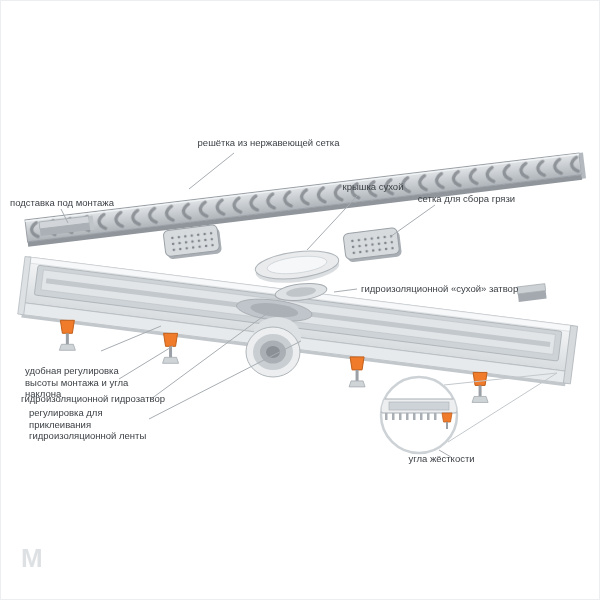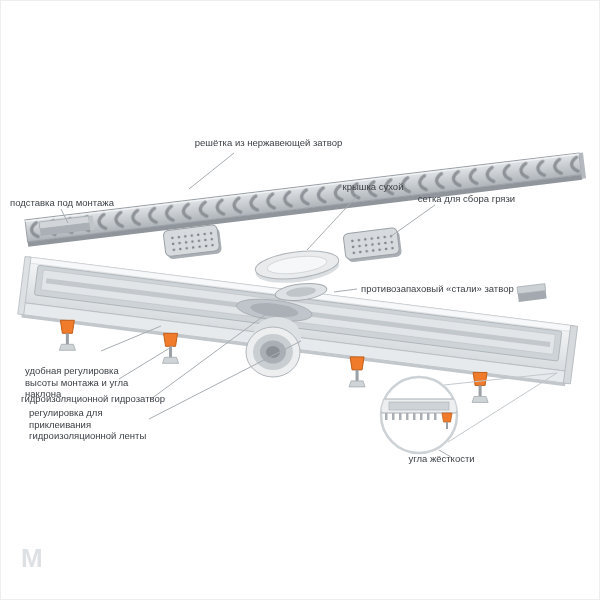--- a/index.html
+++ b/index.html
@@ -163,29 +163,29 @@
     <line x1="60" y1="208" x2="67" y2="222"></line>
     <line x1="356" y1="288" x2="333" y2="291"></line>
     <line x1="100" y1="350" x2="160" y2="325"></line>
     <line x1="118" y1="378" x2="172" y2="345"></line>
     <line x1="150" y1="398" x2="268" y2="311"></line>
     <line x1="148" y1="418" x2="300" y2="340"></line>
     <line x1="450" y1="456" x2="438" y2="449"></line>
   </g>
 </svg>
 
-  <div class="label center" style="left:150px;top:136px;width:235px;">решётка из нержавеющей затвор</div>
+  <div class="label center" style="left:150px;top:136px;width:235px;">решётка из нержавеющей сетка</div>
 
   <div class="label center" style="left:312px;top:180px;width:120px;">крышка сухой</div>
 
   <div class="label center" style="left:398px;top:192px;width:135px;">сетка для сбора грязи</div>
 
   <div class="label center" style="left:2px;top:196px;width:118px;">подставка под монтажа</div>
 
-  <div class="label" style="left:360px;top:282px;width:178px;">противозапаховый «стали» затвор</div>
+  <div class="label" style="left:360px;top:282px;width:178px;">гидроизоляционной «сухой» затвор</div>
 
 
   <div class="label" style="left:24px;top:364px;width:122px;">удобная регулировка высоты монтажа и угла наклона</div>
 
   <div class="label" style="left:20px;top:392px;width:160px;">гидроизоляционной гидрозатвор</div>
 
   <div class="label" style="left:28px;top:406px;width:138px;">регулировка для приклеивания гидроизоляционной ленты</div>
 
   <div class="label center" style="left:388px;top:452px;width:105px;">угла жёсткости</div>
 

